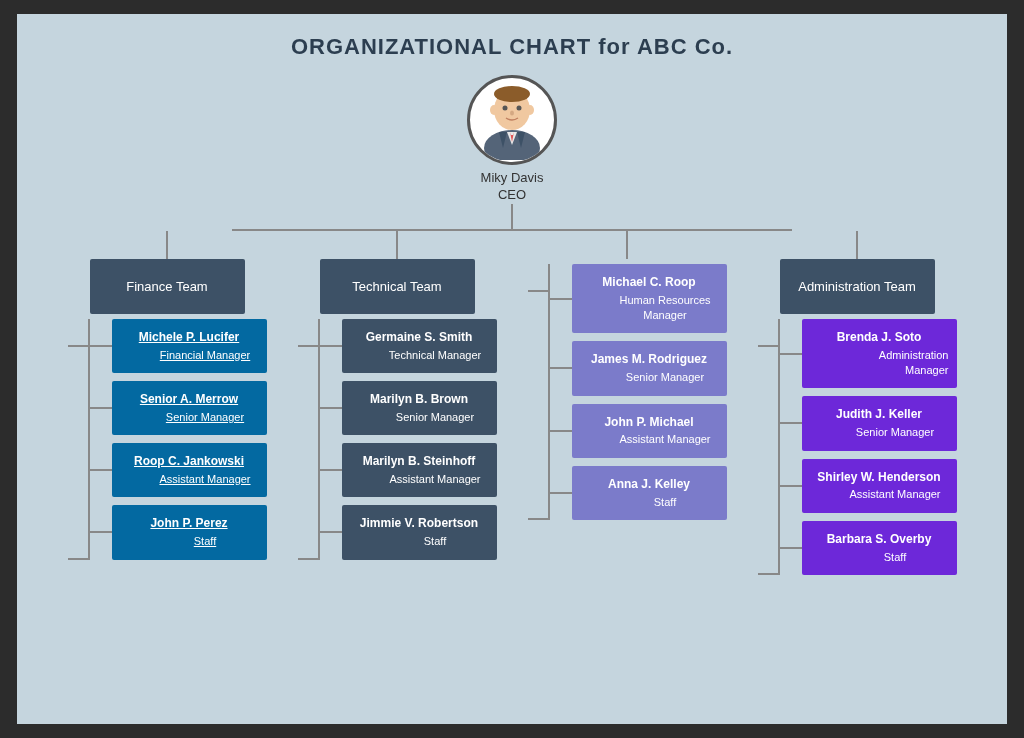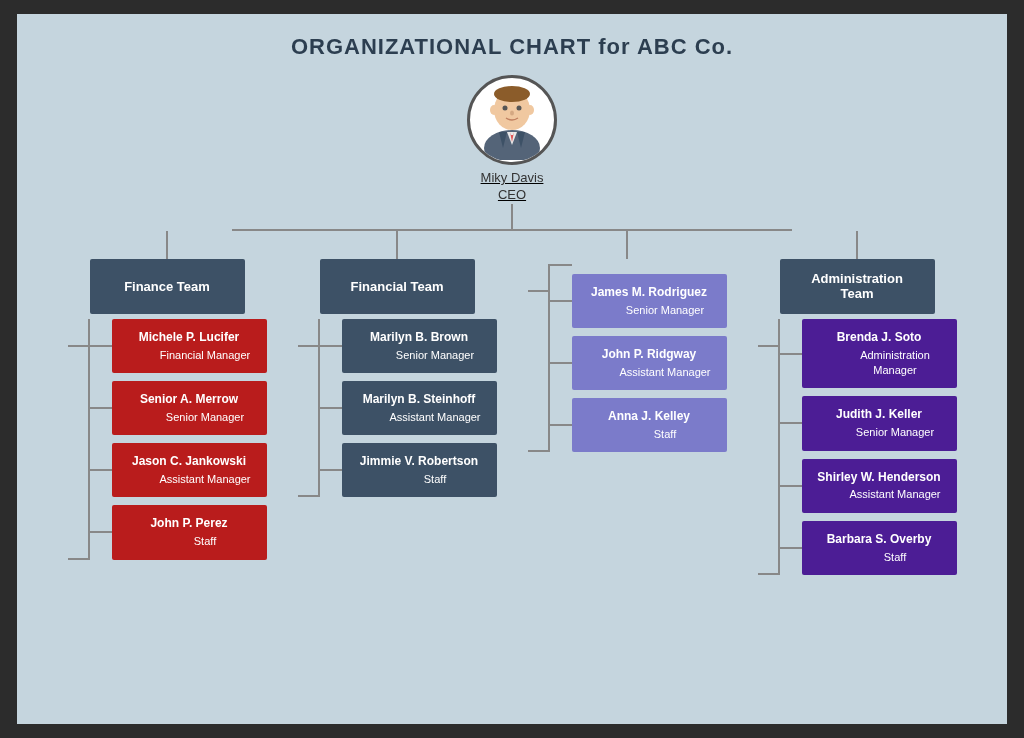--- a/index.html
+++ b/index.html
@@ -43,23 +43,23 @@
       color: #333;
       text-align: center;
       margin-top: 5px;
       line-height: 1.3;
     }
     
     .team-box {
       background: #3d5166;
       color: #fff;
       padding: 10px 15px;
-      text-align: center;
+      text-align: right;
       font-size: 13px;
-      font-weight: bold;
+      font-weight: normal;
       width: 155px;
       min-height: 55px;
       display: flex;
       align-items: center;
       justify-content: center;
       border-radius: 2px;
     }
     
     .emp-card {
       color: #fff;
@@ -78,43 +78,42 @@
     .emp-card .emp-name {
       font-weight: bold;
       font-size: 12px;
     }
     .emp-card .emp-title {
       font-size: 11px;
       margin-top: 2px;
       margin-left: 32px;
     }
     
-    .teal { background: #b91c1c; }
+    .teal { background: #0369a1; text-decoration: underline; }
     .dark-teal { background: #3d5166; }
     .purple { background: #7b7bca; }
-    .green { background: #4c1d95; }
+    .green { background: #6d28d9; text-align: right; }
     
     .v-conn {
       width: 2px;
       background: #888;
       flex-shrink: 0;
     }
     
     .org-wrapper {
       display: flex;
       flex-direction: column;
       align-items: center;
       width: 100%;
     }
     
     .ceo-row {
       display: flex;
       flex-direction: column;
       align-items: center;
-      text-decoration: underline;
     }
     
     .four-teams {
       display: flex;
       flex-direction: row;
       justify-content: space-around;
       width: 920px;
       align-items: flex-start;
     }
     
@@ -229,48 +228,55 @@
             <div class="member-row">
               <div class="member-h-line"></div>
               <div class="emp-card teal">
                 <span class="emp-name">Senior A. Merrow</span>
                 <span class="emp-title">Senior Manager</span>
               </div>
             </div>
             <div class="member-row">
               <div class="member-h-line"></div>
               <div class="emp-card teal">
-                <span class="emp-name">Jason C. Jankowski</span>
+                <span class="emp-name">Roop C. Jankowski</span>
                 <span class="emp-title">Assistant Manager</span>
               </div>
             </div>
             <div class="member-row">
               <div class="member-h-line"></div>
               <div class="emp-card teal">
                 <span class="emp-name">John P. Perez</span>
                 <span class="emp-title">Staff</span>
               </div>
             </div>
           </div>
         </div>
       </div>
 
       <div class="team-column">
         <div class="v-conn" style="height:28px;"></div>
         <div class="team-box">
-          <span>Financial Team</span>
+          <span>Technical Team</span>
         </div>
         <div class="team-members">
           <div class="left-bracket">
             <div class="lb-top" style="height:26px;"></div>
             <div class="lb-mid"></div>
             <div class="lb-spacer" style="height:230px;"></div>
             <div class="lb-mid"></div>
           </div>
           <div class="members-list">
+            <div class="member-row">
+              <div class="member-h-line"></div>
+              <div class="emp-card dark-teal">
+                <span class="emp-name">Germaine S. Smith</span>
+                <span class="emp-title">Technical Manager</span>
+              </div>
+            </div>
             <div class="member-row">
               <div class="member-h-line"></div>
               <div class="emp-card dark-teal">
                 <span class="emp-name">Marilyn B. Brown</span>
                 <span class="emp-title">Senior Manager</span>
               </div>
             </div>
             <div class="member-row">
               <div class="member-h-line"></div>
               <div class="emp-card dark-teal">
@@ -294,32 +300,36 @@
         <div class="team-members">
           <div class="left-bracket">
             <div class="lb-top" style="height:26px;"></div>
             <div class="lb-mid"></div>
             <div class="lb-spacer" style="height:230px;"></div>
             <div class="lb-mid"></div>
           </div>
           <div class="members-list">
             <div class="member-row">
               <div class="member-h-line"></div>
+              <div class="emp-card purple">
+                <span class="emp-name">Michael C. Roop</span>
+                <span class="emp-title">Human Resources Manager</span>
+              </div>
             </div>
             <div class="member-row">
               <div class="member-h-line"></div>
               <div class="emp-card purple">
                 <span class="emp-name">James M. Rodriguez</span>
                 <span class="emp-title">Senior Manager</span>
               </div>
             </div>
             <div class="member-row">
               <div class="member-h-line"></div>
               <div class="emp-card purple">
-                <span class="emp-name">John P. Ridgway</span>
+                <span class="emp-name">John P. Michael</span>
                 <span class="emp-title">Assistant Manager</span>
               </div>
             </div>
             <div class="member-row">
               <div class="member-h-line"></div>
               <div class="emp-card purple">
                 <span class="emp-name">Anna J. Kelley</span>
                 <span class="emp-title">Staff</span>
               </div>
             </div>

